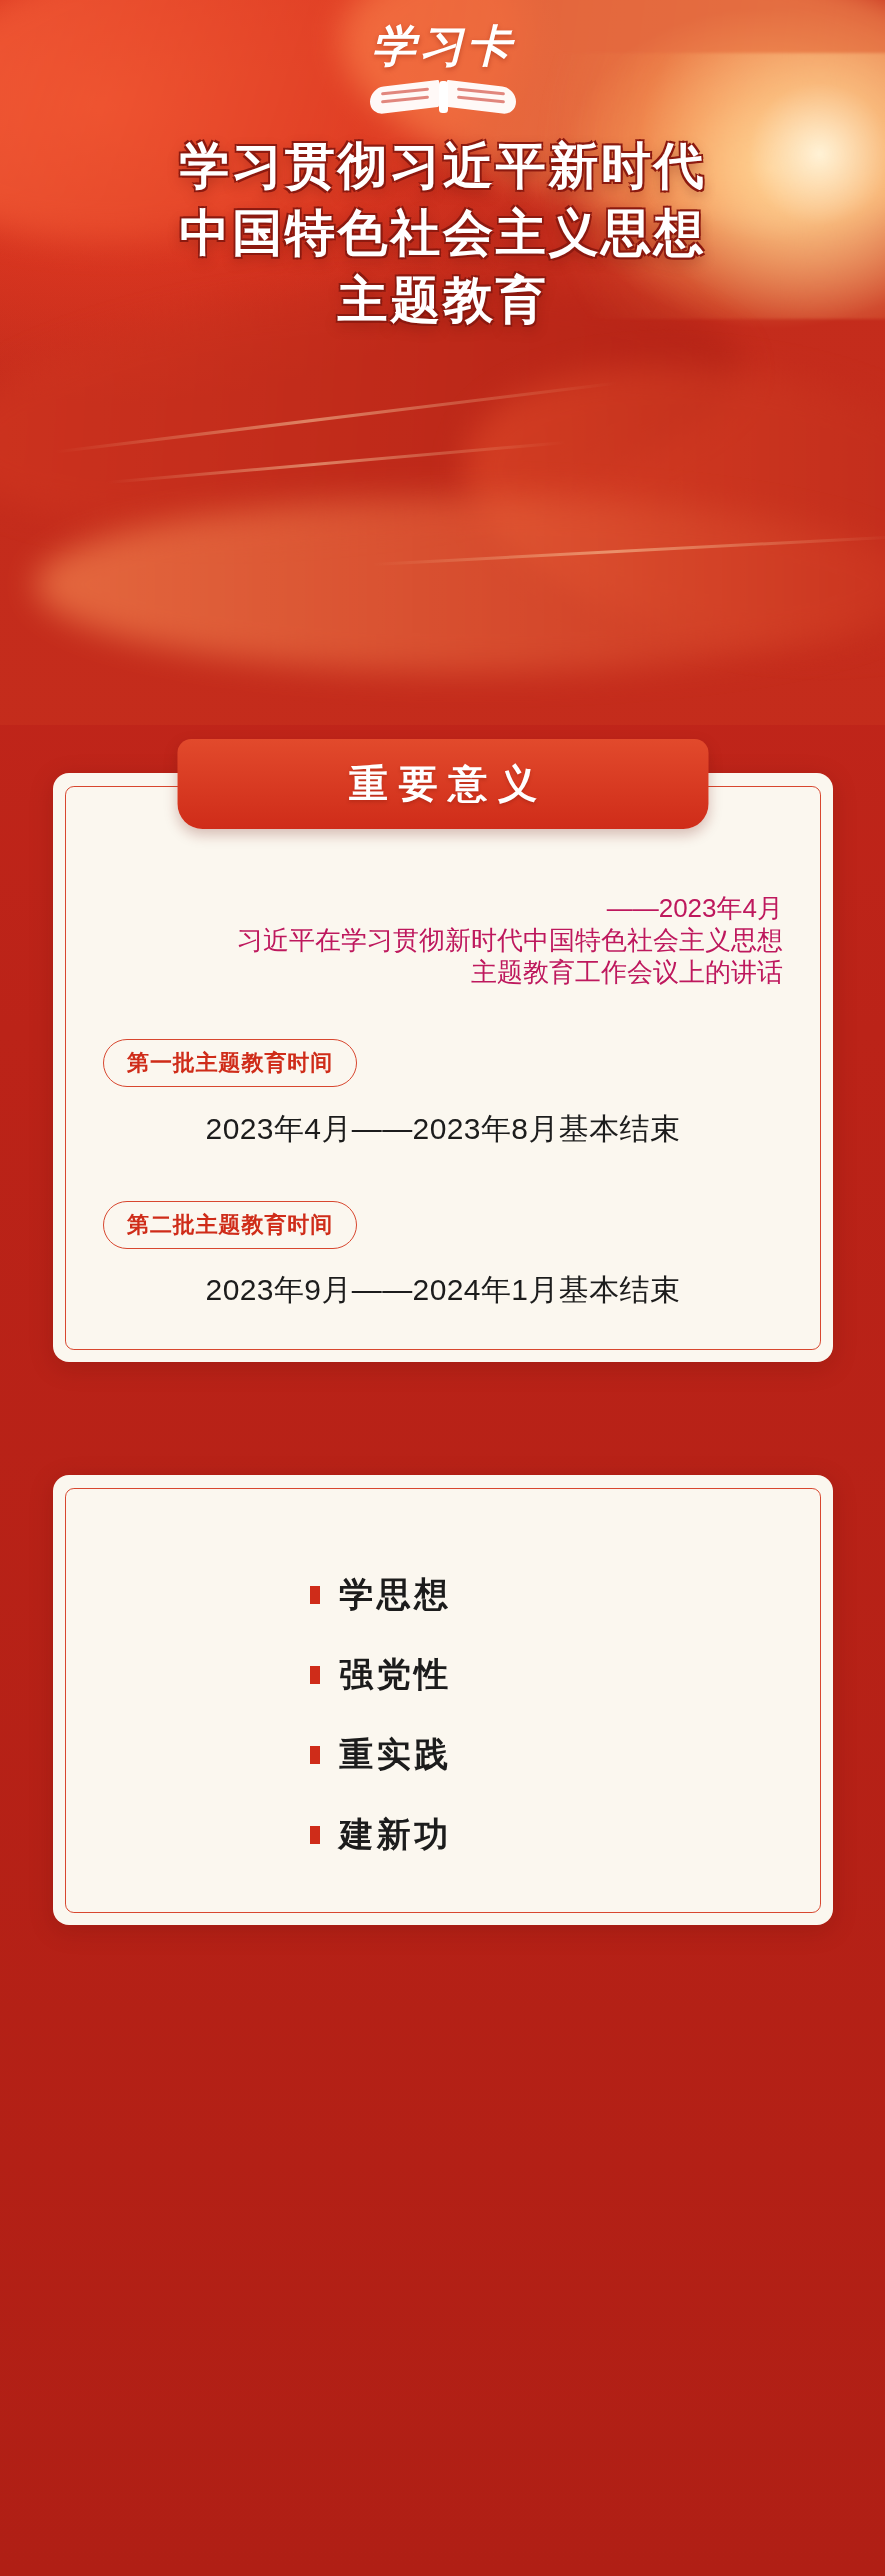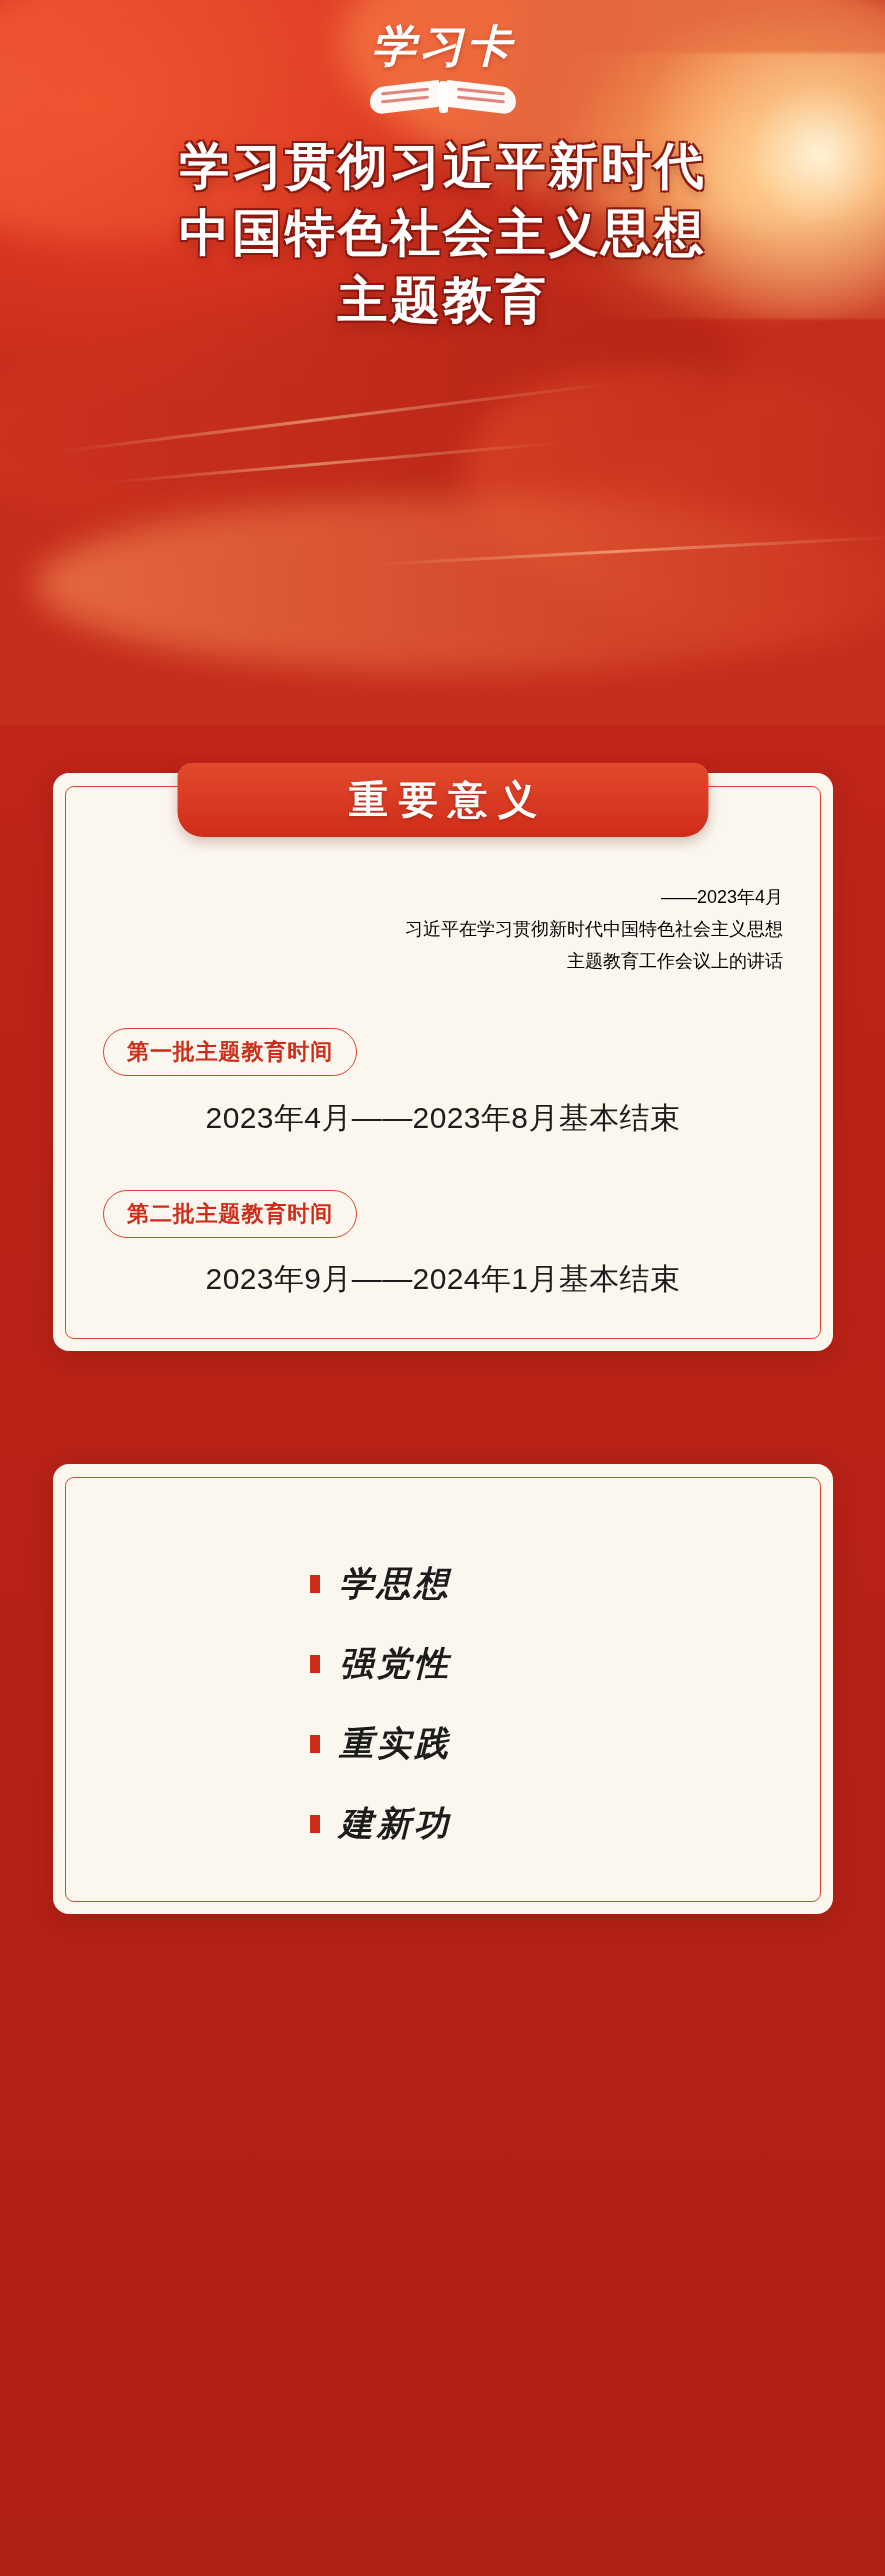--- a/index.html
+++ b/index.html
@@ -151,28 +151,27 @@
     border: 1.8px solid #d8472f;
     border-radius: 8.9px;
     pointer-events: none;
   }
   .card-head {
     position: absolute;
     left: 50%;
     transform: translateX(-50%);
     top: -34px;
     width: 531px;
-    height: 74px;
+    height: 90px;
     background: linear-gradient(180deg, #e24a2c 0%, #cf2c19 100%);
     border-radius: 14px 14px 25px 25px;
     box-shadow: 0 5.3px 12.4px rgba(110,20,10,0.25);
     display: flex;
     align-items: center;
     justify-content: center;
-    margin-top: 24px;
   }
   .card-head .title {
     font-family: "Liberation Sans", sans-serif;
     font-weight: 700;
     font-size: 39px;
     letter-spacing: 10.6px;
     text-indent: 10.6px;
     color: #ffffff;
     text-shadow: 0 1.8px 3.5px rgba(120,20,10,0.3);
   }
@@ -182,25 +181,25 @@
   #card-importance { padding: 76px 50px 51px; box-sizing: border-box; }
   .para {
     font-family: "Liberation Sans", sans-serif;
     font-size: 28px;
     line-height: 53px;
     color: #232323;
     letter-spacing: 0.4px;
     text-align: justify;
   }
   .cite {
-    margin-top: 32px;
+    margin-top: 43px;
     text-align: right;
-    font-size: 18px;
+    font-size: 26px;
     line-height: 32px;
-    color: #000000;
+    color: #be185d;
   }
   .pill {
     display: inline-block;
     margin-top: 51px;
     padding: 8px 23px;
     border: 1.8px solid #d8472f;
     border-radius: 26.6px;
     color: #cf2c19;
     font-size: 22px;
     font-weight: 700;
@@ -212,21 +211,21 @@
     font-size: 30px;
     line-height: 43px;
     color: #1c1c1c;
     letter-spacing: 0.4px;
     text-align: center;
   }
 
   
   .sec2 { margin-top: 113px; padding-bottom: 62px; }
   #card-requirements { padding: 97px 50px 67px; box-sizing: border-box; }
-  .req-list { margin: 0; padding: 0; list-style: none; font-style: italic; }
+  .req-list { margin: 0; padding: 0; list-style: none; }
   .req-item {
     display: flex;
     align-items: center;
     justify-content: center;
     margin: 0 0 34px 0;
   }
   .req-item:last-child { margin-bottom: 0; }
   .req-row {
     display: flex;
     align-items: center;

